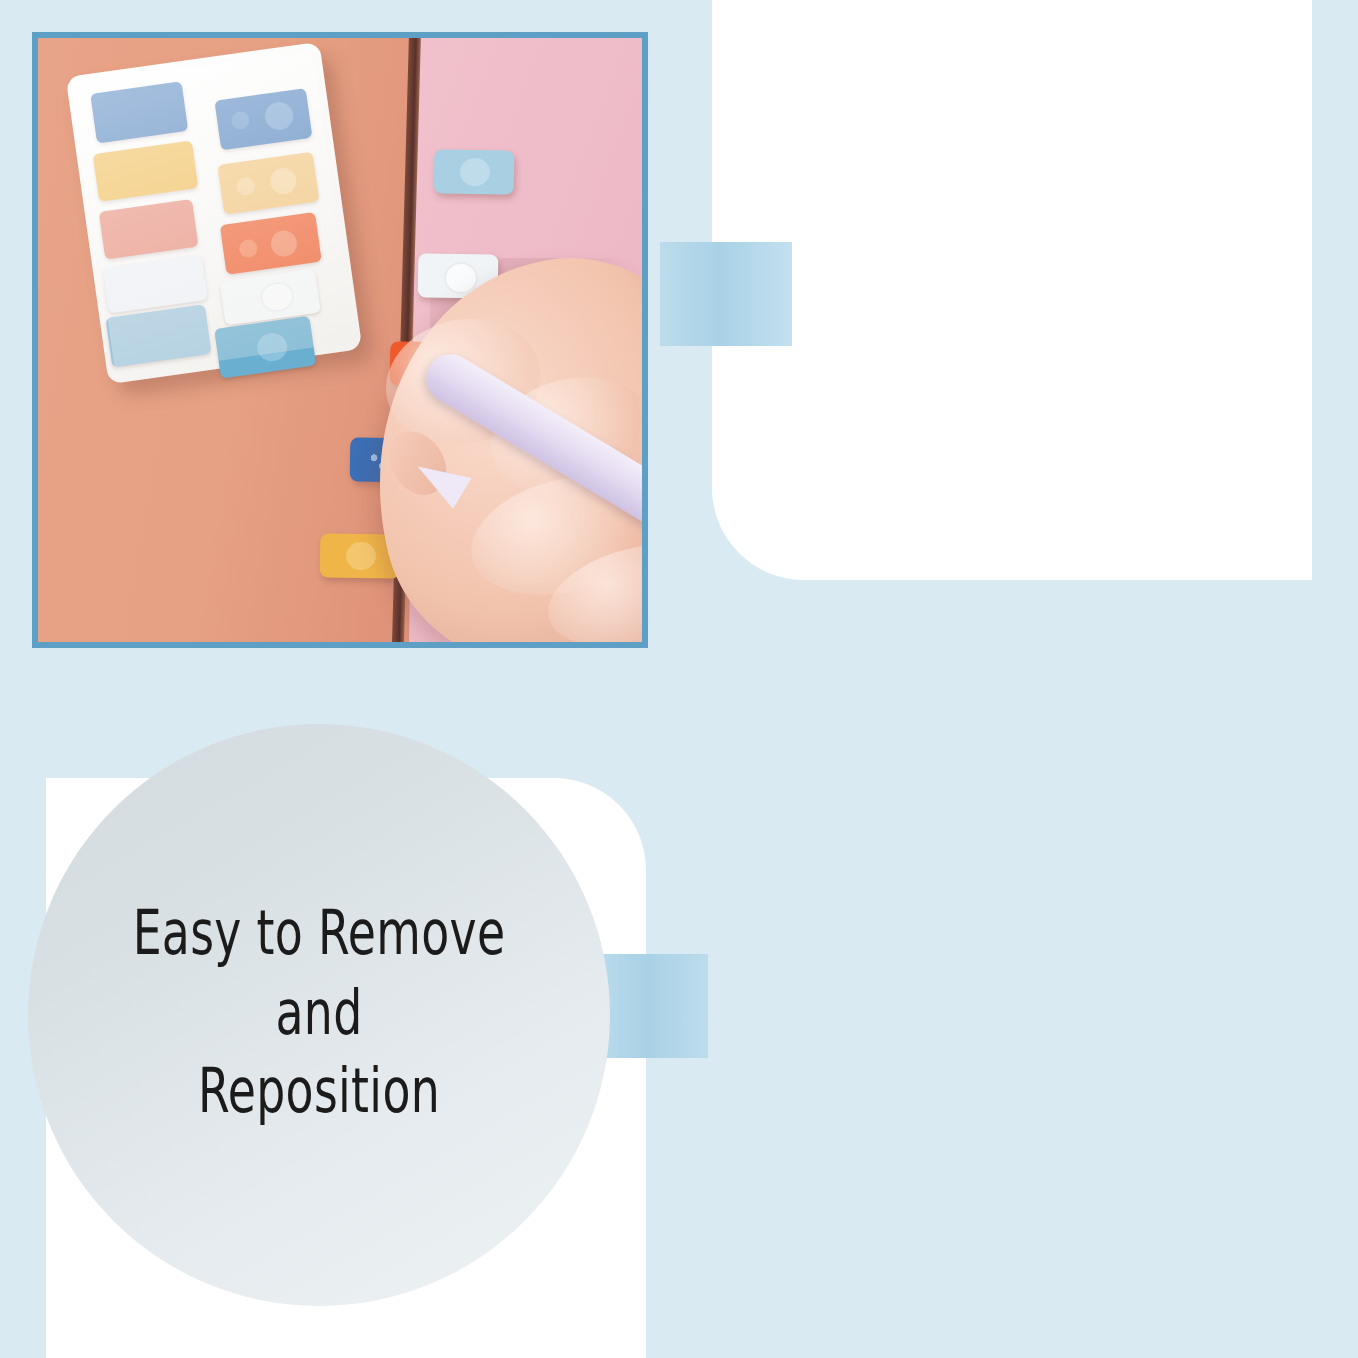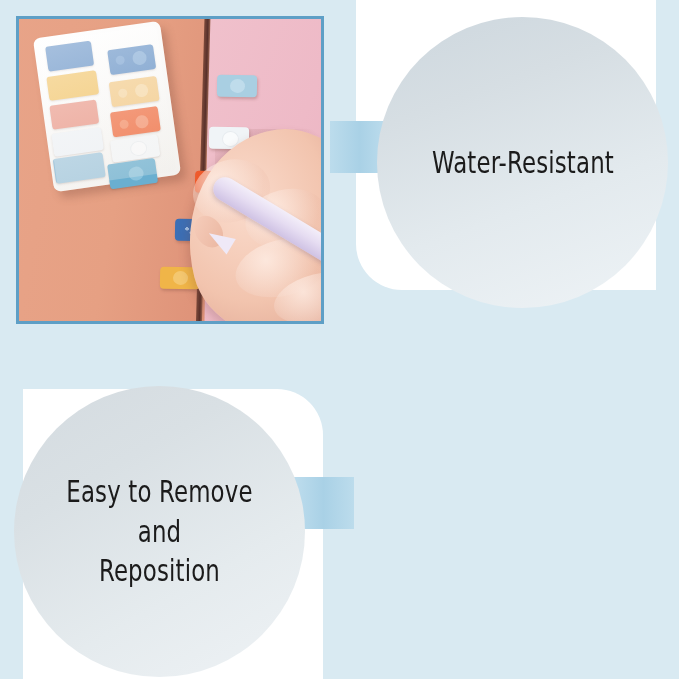--- a/index.html
+++ b/index.html
@@ -211,21 +211,21 @@
     align-items: center;
     justify-content: center;
     text-align: center;
   }
   .badge-tr {
     left: 377px; top: 17px;
     width: 291px; height: 291px;
     background: linear-gradient(160deg,#cdd7de 0%, #d6dee3 28%, #e3eaee 62%, #eef3f6 100%);
   }
   .badge-bl {
-    left: 14px; top: 386px;
+    left: 14px; top: 362px;
     width: 291px; height: 291px;
     background: linear-gradient(150deg,#d4dbe0 0%, #d9e0e4 30%, #e5ebee 66%, #eef2f5 100%);
   }
   .badge-label {
     font-family: "Liberation Sans Narrow", "DejaVu Sans Condensed", "Liberation Sans", sans-serif;
     font-stretch: condensed;
     color: #1b1b1b;
     font-weight: 400;
     letter-spacing: .2px;
     padding: 0 16px;
@@ -318,23 +318,20 @@
         </div>
         <div class="pen-tip"></div>
         <div class="pen-tl"></div>
 
       </div>
     </div>
   </div>
 
   <div class="quad q-tr"></div>
   <div class="ribbon ribbon-tr"></div>
-  <div class="badge-circle badge-tr">
-    <span class="badge-label">Water-Resistant</span>
-  </div>
 
   <div class="quad q-bl"></div>
   <div class="ribbon ribbon-bl"></div>
   <div class="badge-circle badge-bl">
     <span class="badge-label">Easy to Remove and
 Reposition</span>
   </div>
 
   <div class="quad q-br">
     

